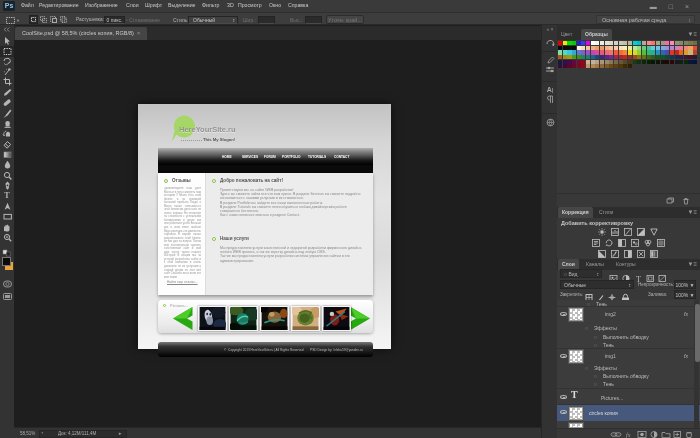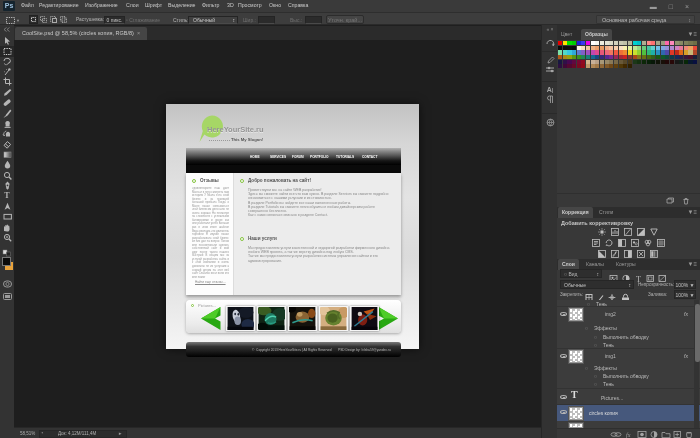--- a/index.html
+++ b/index.html
@@ -25,21 +25,21 @@
 #statusbar{left:14px;top:427px;width:527px;height:11px;background:#333333;border-top:1px solid #272727;color:#b0b0b0;font-size:4.5px}
 
 #dockstrip{left:541px;top:25px;width:16px;height:413px;background:#323232;border-left:1px solid #262626}
 .dicon{position:absolute;left:0;width:16px;text-align:center;color:#a5a5a5;font-size:8px}
 #panels{left:557px;top:25px;width:143px;height:413px;background:#383838}
 .ptabs{position:absolute;left:0;width:143px;height:11px;background:#2d2d2d}
 .ptab{position:absolute;top:0;height:11px;background:#464646;border-radius:2px 2px 0 0;color:#cfcfcf;font-size:5px;line-height:11px;padding:0 4px;font-weight:bold}
 .ptabi{position:absolute;top:0;height:11px;color:#9a9a9a;font-size:5px;line-height:11px;padding:0 4px}
 .pmenu{position:absolute;right:3px;color:#9a9a9a;font-size:6px}
 
-#page{left:152px;top:64px;width:253px;height:245px;background:linear-gradient(180deg,#c2c2c2 0%,#d6d6d6 16%,#e3e3e3 38%,#dbdbdb 62%,#eaeaea 84%,#f5f5f5 100%);box-shadow:0 0 9px rgba(0,0,0,.6)}
+#page{left:124px;top:64px;width:253px;height:245px;background:linear-gradient(180deg,#c2c2c2 0%,#d6d6d6 16%,#e3e3e3 38%,#dbdbdb 62%,#eaeaea 84%,#f5f5f5 100%);box-shadow:0 0 9px rgba(0,0,0,.6)}
 .pg{position:absolute}
 #nav{left:20px;top:44px;width:215px;height:17px;background:linear-gradient(180deg,#b2b2b2 0%,#8a8a8a 18%,#555 45%,#161616 75%,#000 100%);color:#fff;font-size:3.2px;font-weight:bold}
 #nav span{position:absolute;top:7px}
 #blackstrip{left:20px;top:61px;width:215px;height:8px;background:#0a0a0a}
 #content{left:20px;top:69px;width:215px;height:122px;background:#ececec;box-shadow:0 2px 3px rgba(0,0,0,.35)}
 #sidebar{position:absolute;left:0;top:0;width:48px;height:122px;background:#fdfdfd;border-right:1px solid #dcdcdc}
 .bullet{position:absolute;width:4px;height:4px;border:1.2px solid #85c440;border-radius:50%;background:#fff}
 .h1{position:absolute;font-size:4.6px;font-weight:bold;color:#555;white-space:nowrap}
 .txt{position:absolute;color:#8a8a8a;line-height:1.15}
 #picbox{left:20px;top:196px;width:215px;height:33px;background:linear-gradient(180deg,#ffffff,#ececec 70%,#dfdfdf);border-radius:4px;box-shadow:0 1px 3px rgba(0,0,0,.3)}

